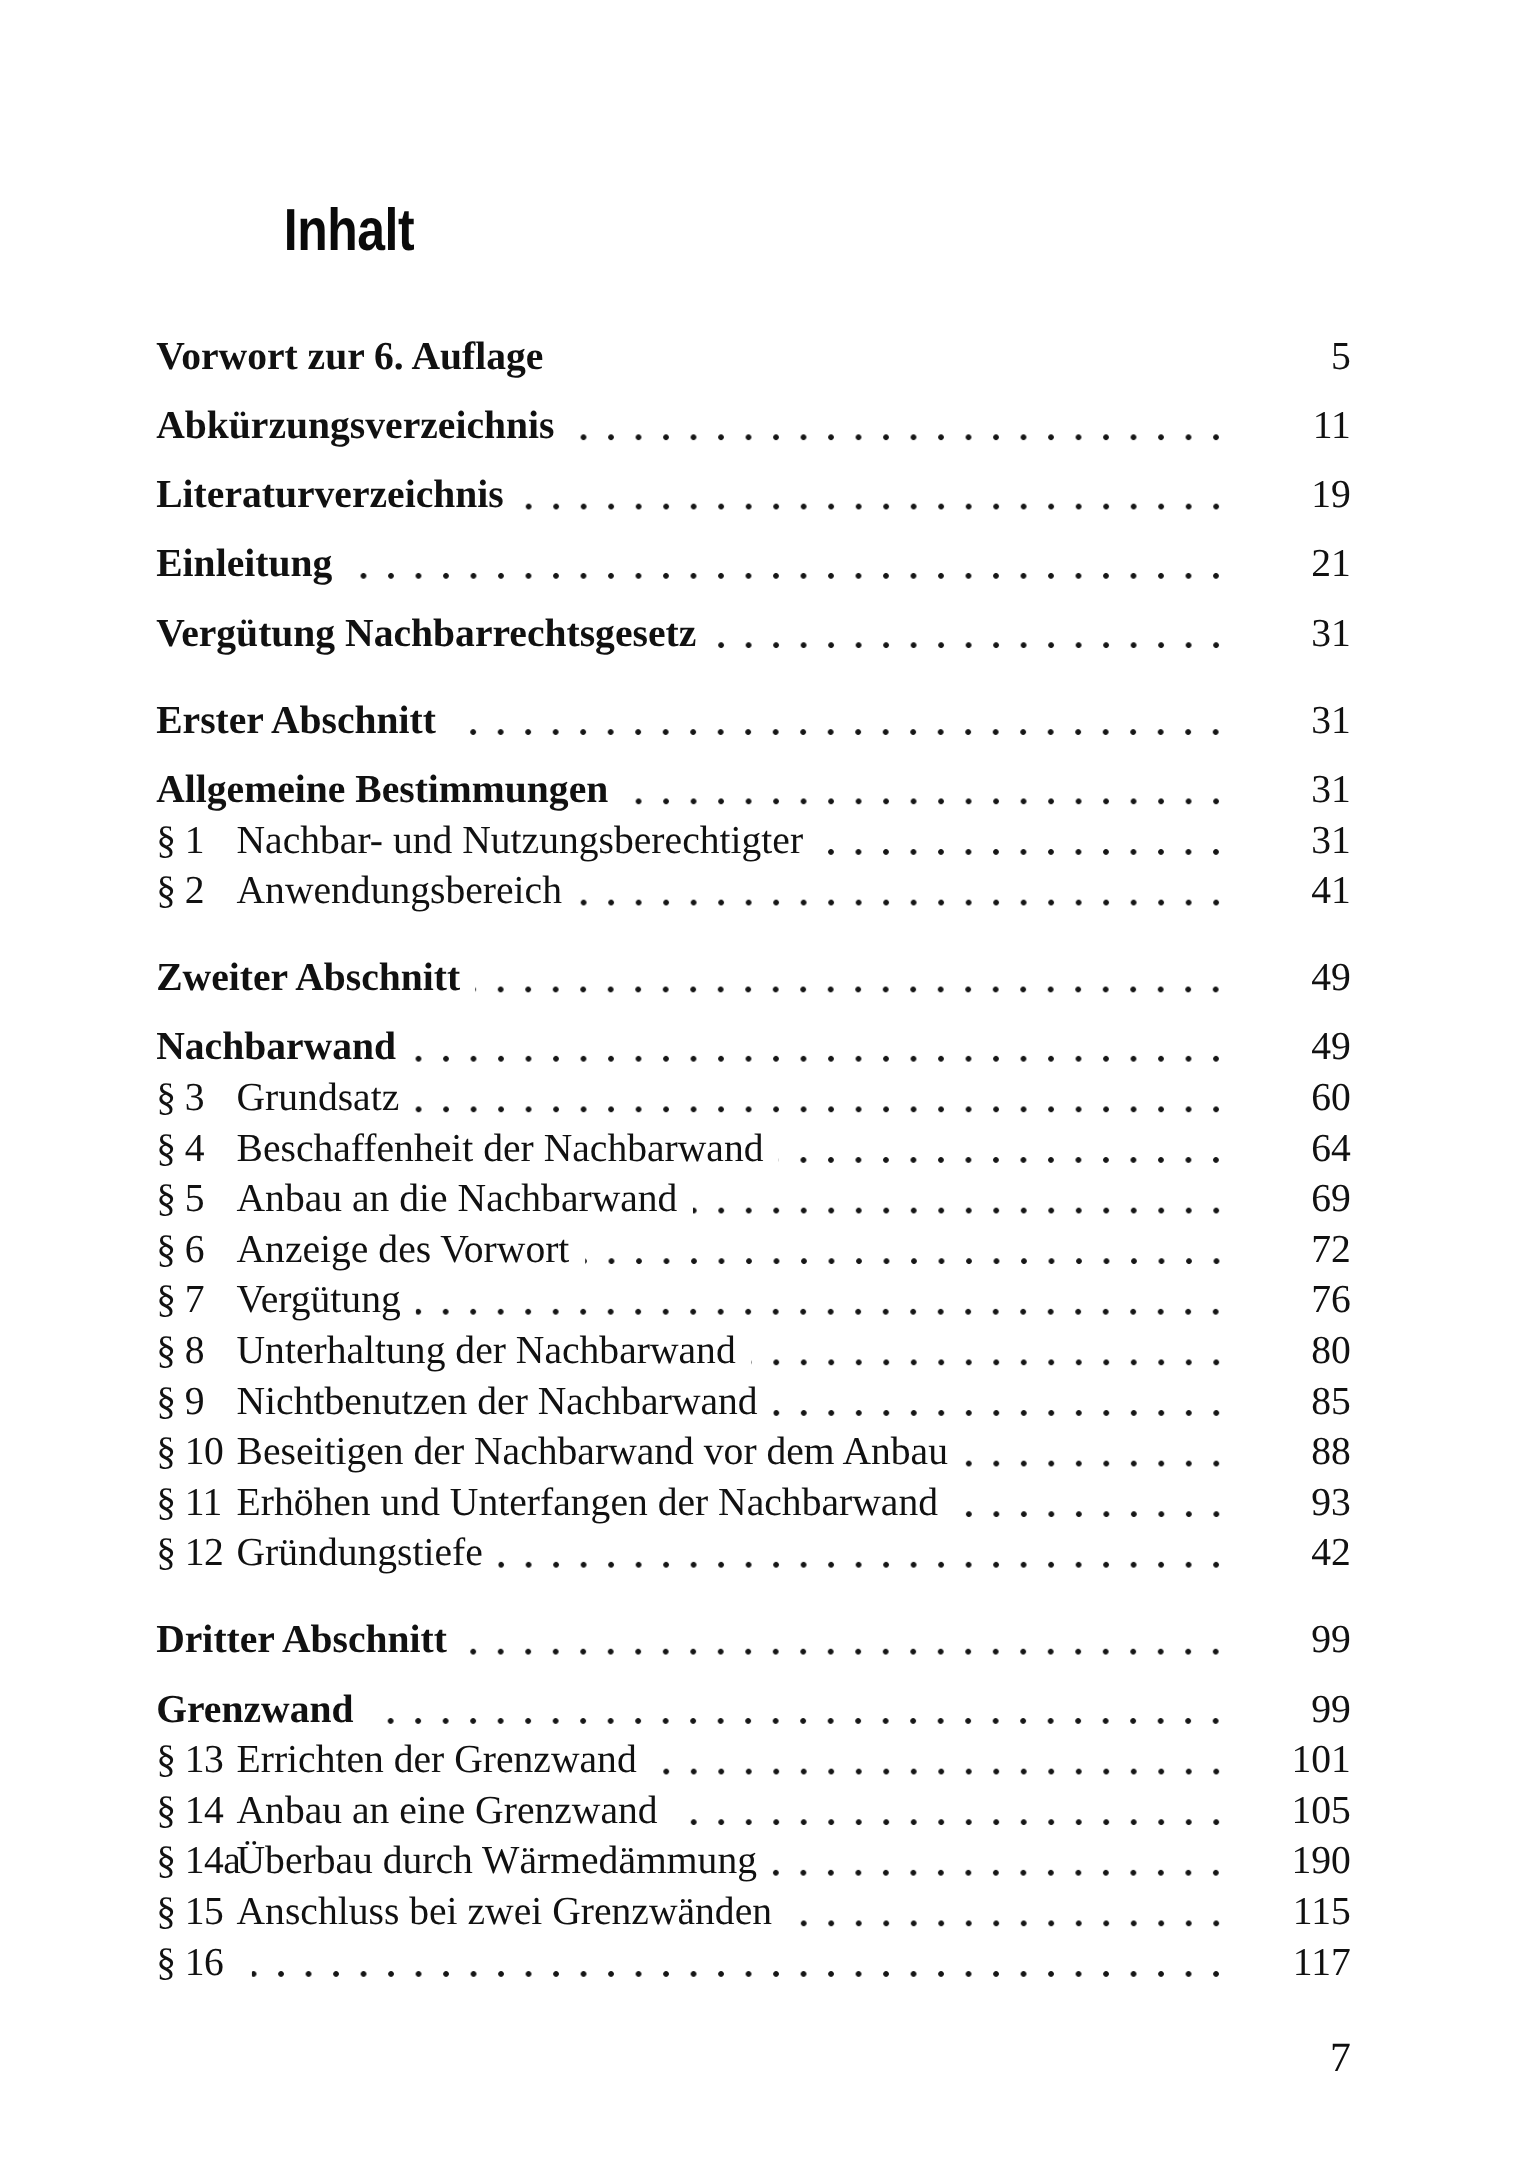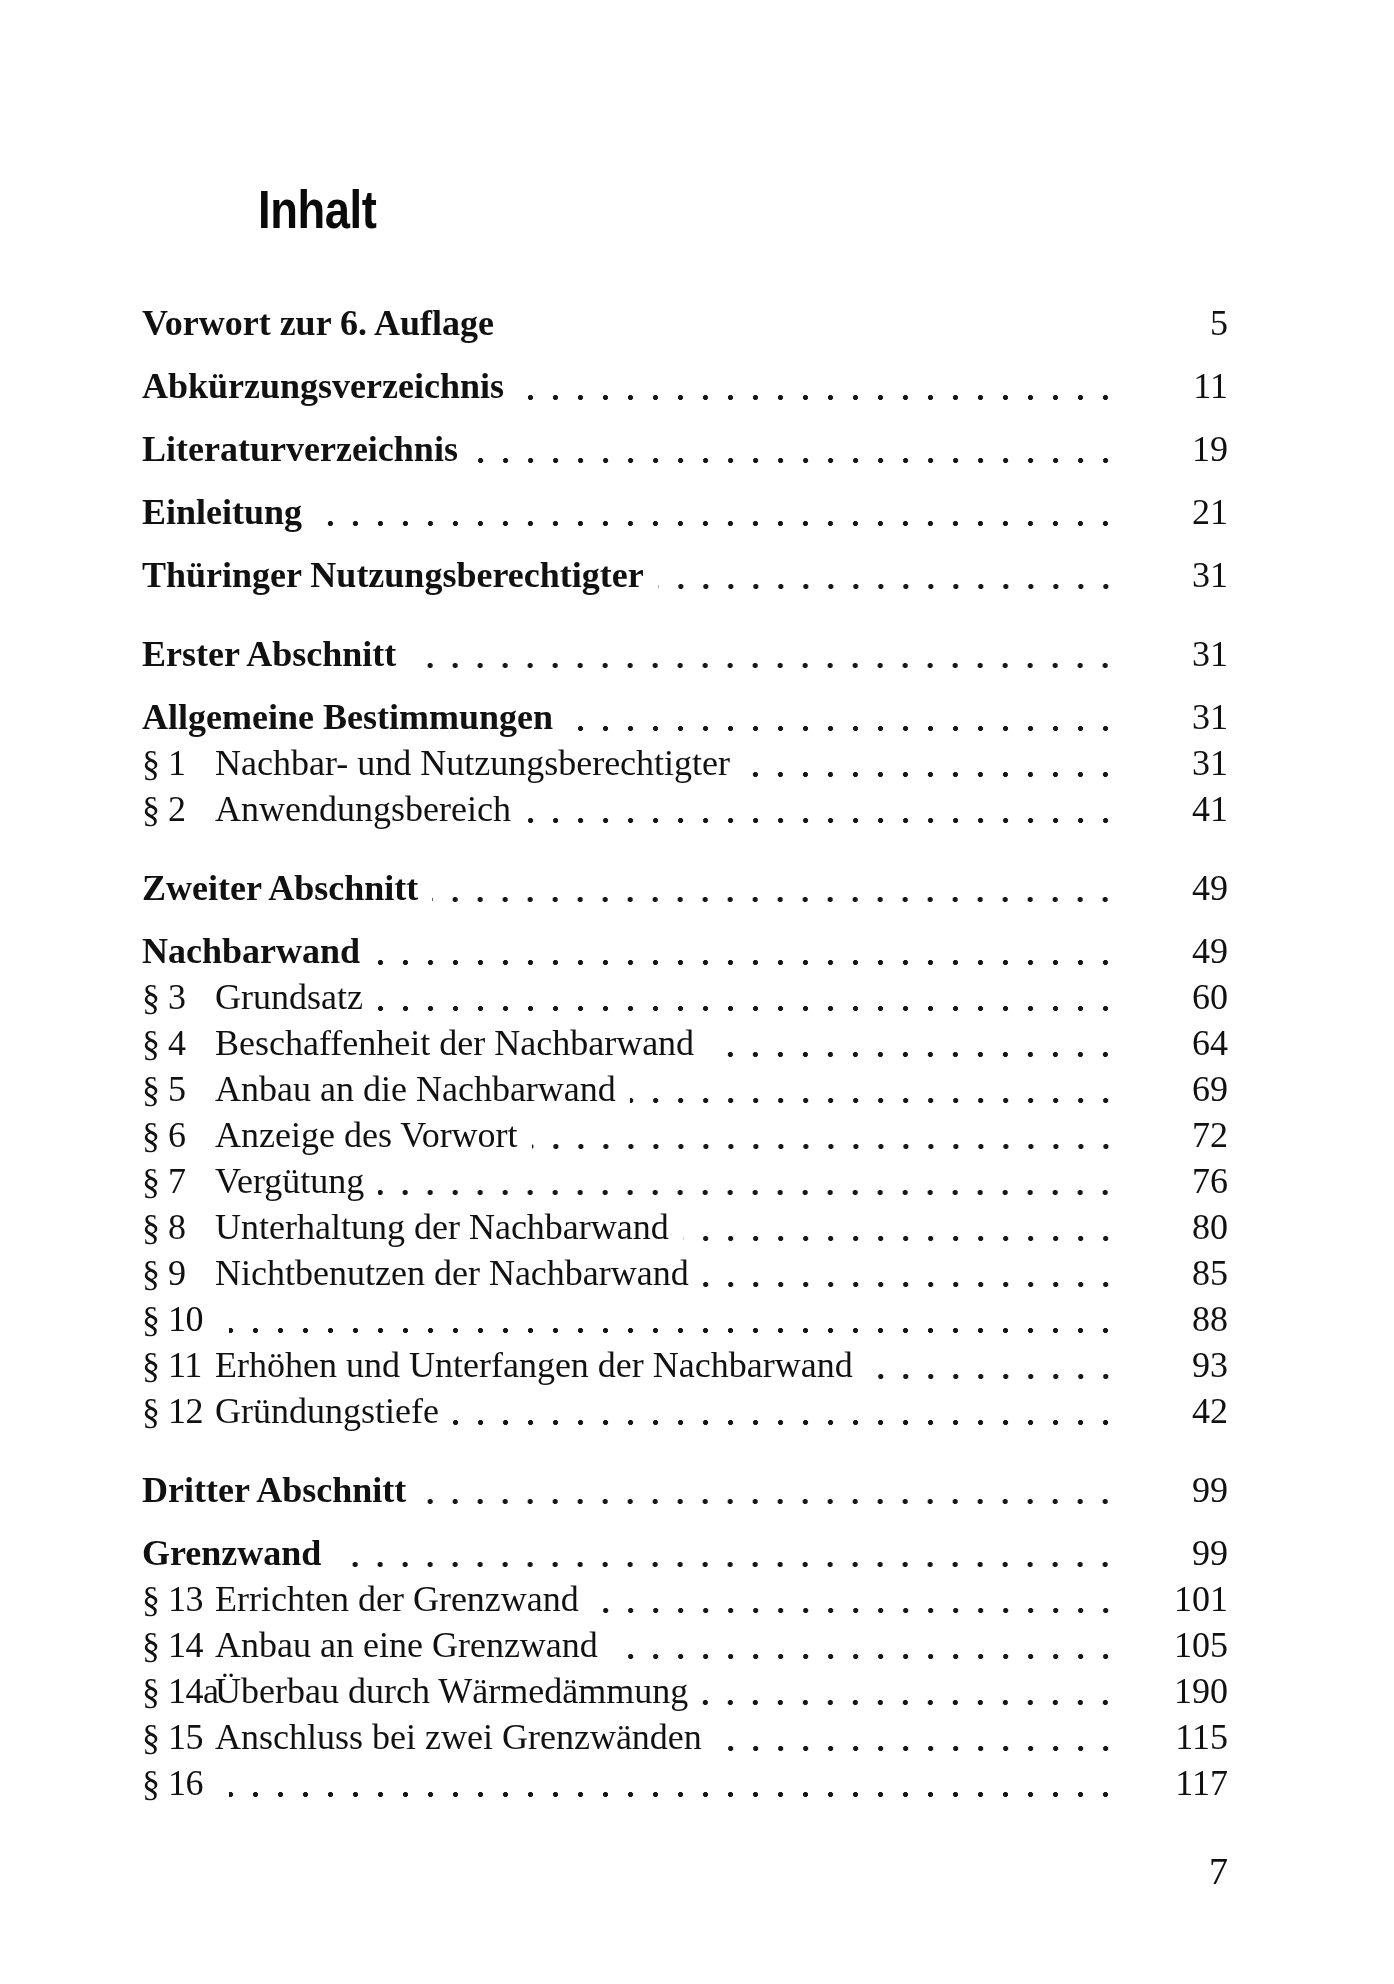--- a/index.html
+++ b/index.html
@@ -98,21 +98,21 @@
     <span class="pagenum">19</span>
   </div>
     <div class="row heading nopara">
 
     <span class="label">Einleitung</span>
     <span class="leader"></span>
     <span class="pagenum">21</span>
   </div>
     <div class="row heading nopara">
 
-    <span class="label">Thüringer Nutzungsberechtigter</span>
+    <span class="label">Vergütung Nachbarrechtsgesetz</span>
     <span class="leader"></span>
     <span class="pagenum">31</span>
   </div>
     <div class="row heading section nopara">
 
     <span class="label">Erster Abschnitt</span>
     <span class="leader"></span>
     <span class="pagenum">31</span>
   </div>
     <div class="row heading nopara">
@@ -182,20 +182,21 @@
     <span class="pagenum">80</span>
   </div>
     <div class="row item">
     <span class="para">§ 9</span>
     <span class="label">Nichtbenutzen der Nachbarwand</span>
     <span class="leader"></span>
     <span class="pagenum">85</span>
   </div>
     <div class="row item">
     <span class="para">§ 10</span>
+    <span class="label">Beseitigen der Nachbarwand vor dem Anbau</span>
     <span class="leader"></span>
     <span class="pagenum">88</span>
   </div>
     <div class="row item">
     <span class="para">§ 11</span>
     <span class="label">Erhöhen und Unterfangen der Nachbarwand</span>
     <span class="leader"></span>
     <span class="pagenum">93</span>
   </div>
     <div class="row item">

